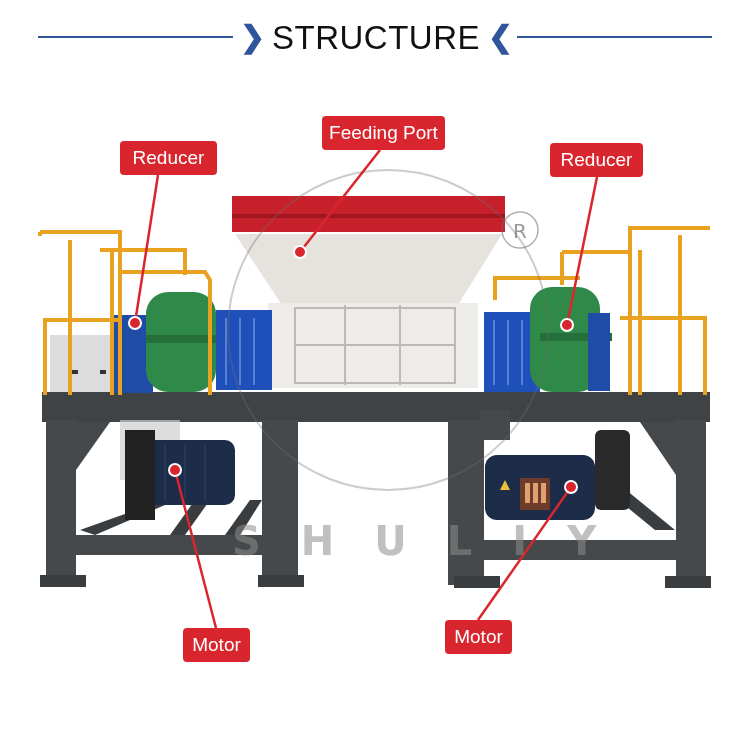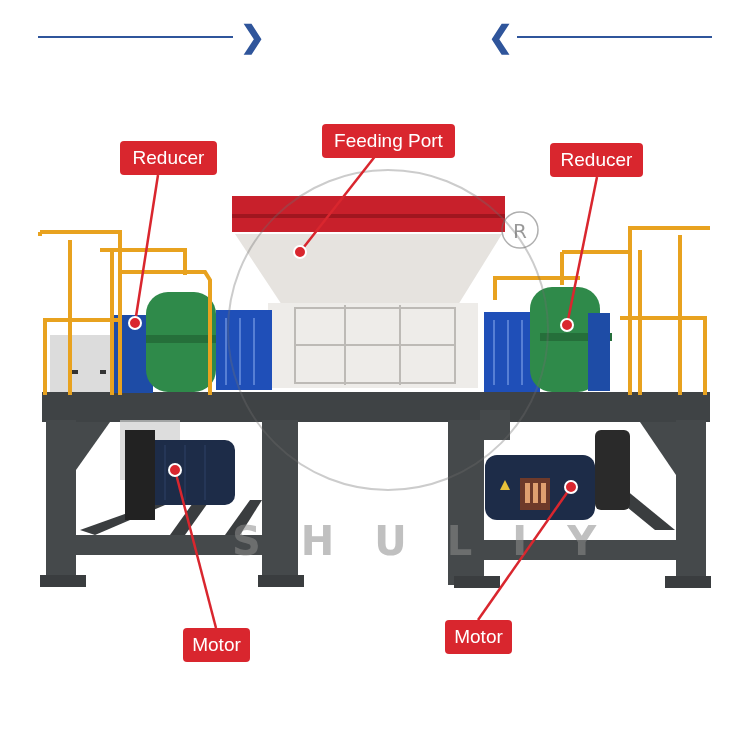--- a/index.html
+++ b/index.html
@@ -11,20 +11,21 @@
   .machine { position:absolute; left:0; top:0; width:750px; height:750px; }
   .label { position:absolute; background:#d9262e; color:#fff; border-radius:4px; font-size:19px; line-height:34px; text-align:center; }
   .watermark { position:absolute; top:518px; left:232px; font-size:40px; letter-spacing:40px; color:rgba(140,140,140,0.55); font-family:"DejaVu Sans", sans-serif; font-weight:700; }
 </style>
 </head>
 <body>
 
 <div class="header">
   <div class="hline" style="left:38px;width:195px;"></div>
   <div class="chev" style="left:240px;">❯</div>
+  <div class="title">STRUCTURE</div>
   <div class="chev" style="left:488px;">❮</div>
   <div class="hline" style="left:517px;width:195px;"></div>
 </div>
 
 <svg class="machine" viewBox="0 0 750 750" xmlns="http://www.w3.org/2000/svg">
 
   <rect x="50" y="335" width="70" height="60" fill="#dcdcdc"></rect>
   <rect x="72" y="370" width="6" height="4" fill="#333"></rect>
   <rect x="100" y="370" width="6" height="4" fill="#333"></rect>
 
@@ -130,16 +131,16 @@
     <circle cx="300" cy="252" r="6"></circle>
     <circle cx="567" cy="325" r="6"></circle>
     <circle cx="175" cy="470" r="6"></circle>
     <circle cx="571" cy="487" r="6"></circle>
   </g>
 </svg>
 
 <div class="watermark">SHULIY</div>
 
 <div class="label" style="left:120px;top:141px;width:97px;">Reducer</div>
-<div class="label" style="left:322px;top:116px;width:133px;margin-top:8px;">Feeding Port</div>
+<div class="label" style="left:322px;top:116px;width:123px;">Feeding Port</div>
 <div class="label" style="left:550px;top:143px;width:93px;">Reducer</div>
 <div class="label" style="left:183px;top:628px;width:67px;">Motor</div>
 <div class="label" style="left:445px;top:620px;width:67px;">Motor</div>
 
 </body></html>

